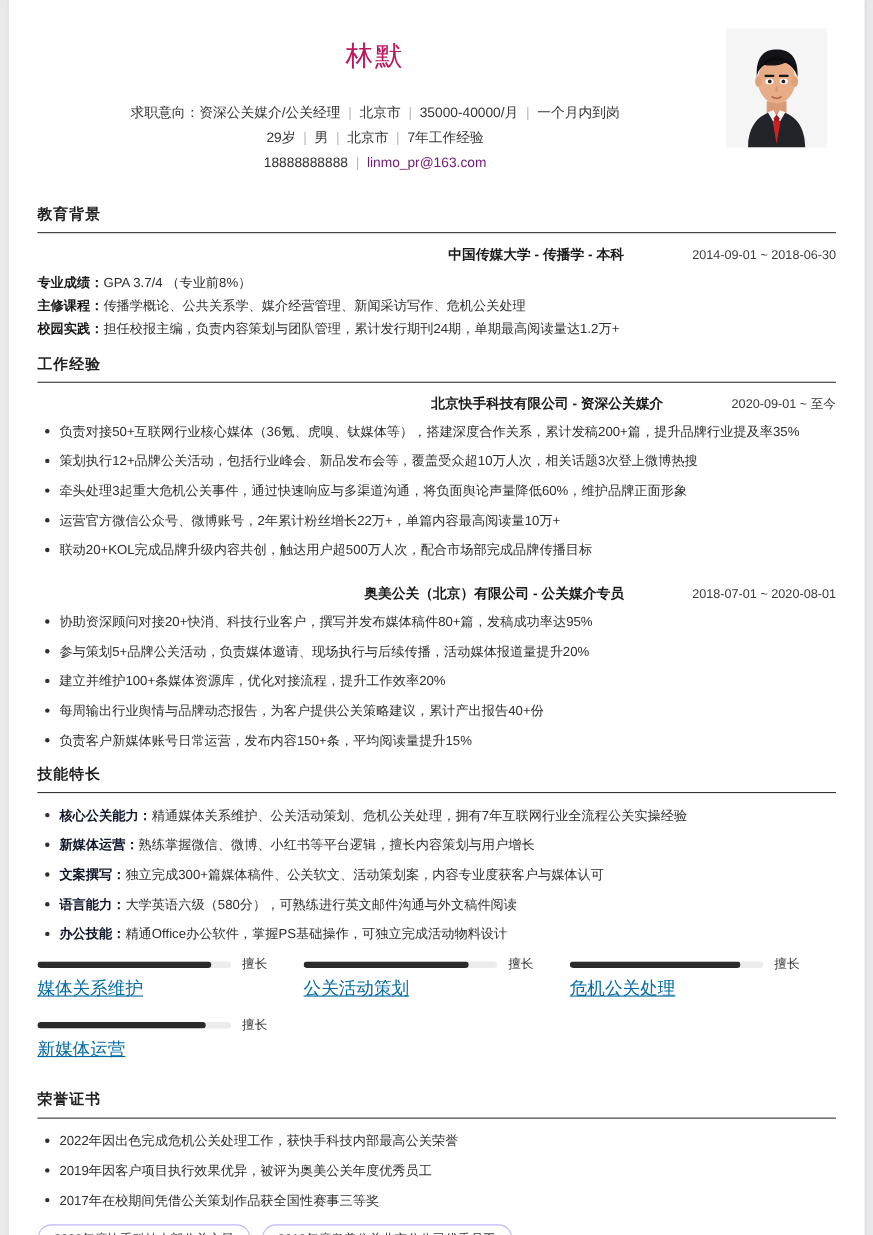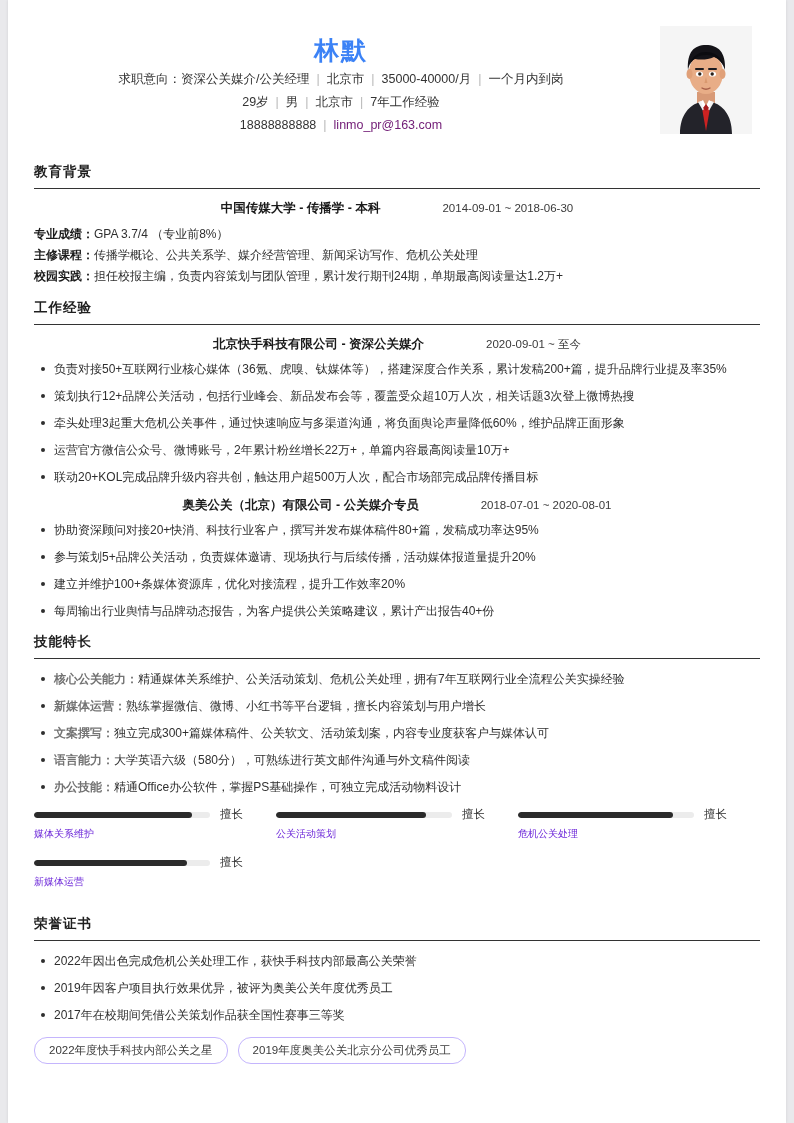--- a/index.html
+++ b/index.html
@@ -35,24 +35,24 @@
     align-items: flex-start;
     padding: 6px 0 14px 0;
   }
   .header-main {
     flex: 1;
     text-align: center;
     padding-top: 8px;
   }
   .name {
     font-size: 25px;
-    font-weight: bold;
-    color: #3b82f6;
+    font-weight: normal;
+    color: #be185d;
     letter-spacing: 2px;
-    margin-bottom: 1px;
+    margin-bottom: 24px;
   }
   .info-line {
     font-size: 12.5px;
     color: #333333;
     line-height: 23px;
     white-space: nowrap;
   }
   .sep {
     color: #b8b8b8;
     padding: 0 7px;
@@ -87,21 +87,21 @@
   }
   .section-rule {
     border: 0;
     border-top: 1px solid #333333;
     margin-bottom: 11px;
   }
 
   .entry { margin-bottom: 6px; }
   .entry-head {
     display: flex;
-    justify-content: center;
+    justify-content: flex-end;
     align-items: baseline;
     margin-bottom: 7px;
     gap: 48px;
   }
   .entry-title {
     font-size: 12.5px;
     font-weight: bold;
     color: #1a1a1a;
   }
   .entry-date {
@@ -137,21 +137,21 @@
   ul.bullets li:before {
     content: "";
     position: absolute;
     left: 7px;
     top: 7px;
     width: 4px;
     height: 4px;
     border-radius: 50%;
     background: #2f2f2f;
   }
-  .b-label { font-weight: bold; color: #737373; }
+  .b-label { font-weight: bold; color: #0f172a; }
 
   
   .skill-grid {
     display: flex;
     flex-wrap: wrap;
     margin-top: 10px;
   }
   .skill-cell {
     width: 33.33%;
     margin-bottom: 14px;
@@ -176,22 +176,23 @@
     background: #2b2b2b;
     border-radius: 3px;
   }
   .bar-level {
     font-size: 11.5px;
     color: #2f2f2f;
     margin-left: 10px;
     white-space: nowrap;
   }
   .skill-name {
-    font-size: 10px;
-    color: #6d28d9;
+    font-size: 16px;
+    color: #0369a1;
+    text-decoration: underline;
   }
 
   
   .tag-row {
     display: flex;
     flex-wrap: wrap;
     margin-top: 12px;
   }
   .tag {
     border: 1px solid #c4b5fd;
@@ -298,30 +299,31 @@
         </div>
         <ul class="bullets">
           <li>负责对接50+互联网行业核心媒体（36氪、虎嗅、钛媒体等），搭建深度合作关系，累计发稿200+篇，提升品牌行业提及率35%</li>
           <li>策划执行12+品牌公关活动，包括行业峰会、新品发布会等，覆盖受众超10万人次，相关话题3次登上微博热搜</li>
           <li>牵头处理3起重大危机公关事件，通过快速响应与多渠道沟通，将负面舆论声量降低60%，维护品牌正面形象</li>
           <li>运营官方微信公众号、微博账号，2年累计粉丝增长22万+，单篇内容最高阅读量10万+</li>
           <li>联动20+KOL完成品牌升级内容共创，触达用户超500万人次，配合市场部完成品牌传播目标</li>
         </ul>
       </div>
 
-      <div class="entry" style="margin-top:10px;">
+      <div class="entry" style="margin-top:22px;">
         <div class="entry-head">
           <div class="entry-title">奥美公关（北京）有限公司 - 公关媒介专员</div>
           <div class="entry-date">2018-07-01 ~ 2020-08-01</div>
         </div>
         <ul class="bullets">
           <li>协助资深顾问对接20+快消、科技行业客户，撰写并发布媒体稿件80+篇，发稿成功率达95%</li>
           <li>参与策划5+品牌公关活动，负责媒体邀请、现场执行与后续传播，活动媒体报道量提升20%</li>
           <li>建立并维护100+条媒体资源库，优化对接流程，提升工作效率20%</li>
           <li>每周输出行业舆情与品牌动态报告，为客户提供公关策略建议，累计产出报告40+份</li>
+          <li>负责客户新媒体账号日常运营，发布内容150+条，平均阅读量提升15%</li>
         </ul>
       </div>
     </div>
 
     <div class="section">
       <div class="section-title">技能特长</div>
       <hr class="section-rule">
 
       <ul class="bullets">
         <li><span class="b-label">核心公关能力：</span><span>精通媒体关系维护、公关活动策划、危机公关处理，拥有7年互联网行业全流程公关实操经验</span></li>

